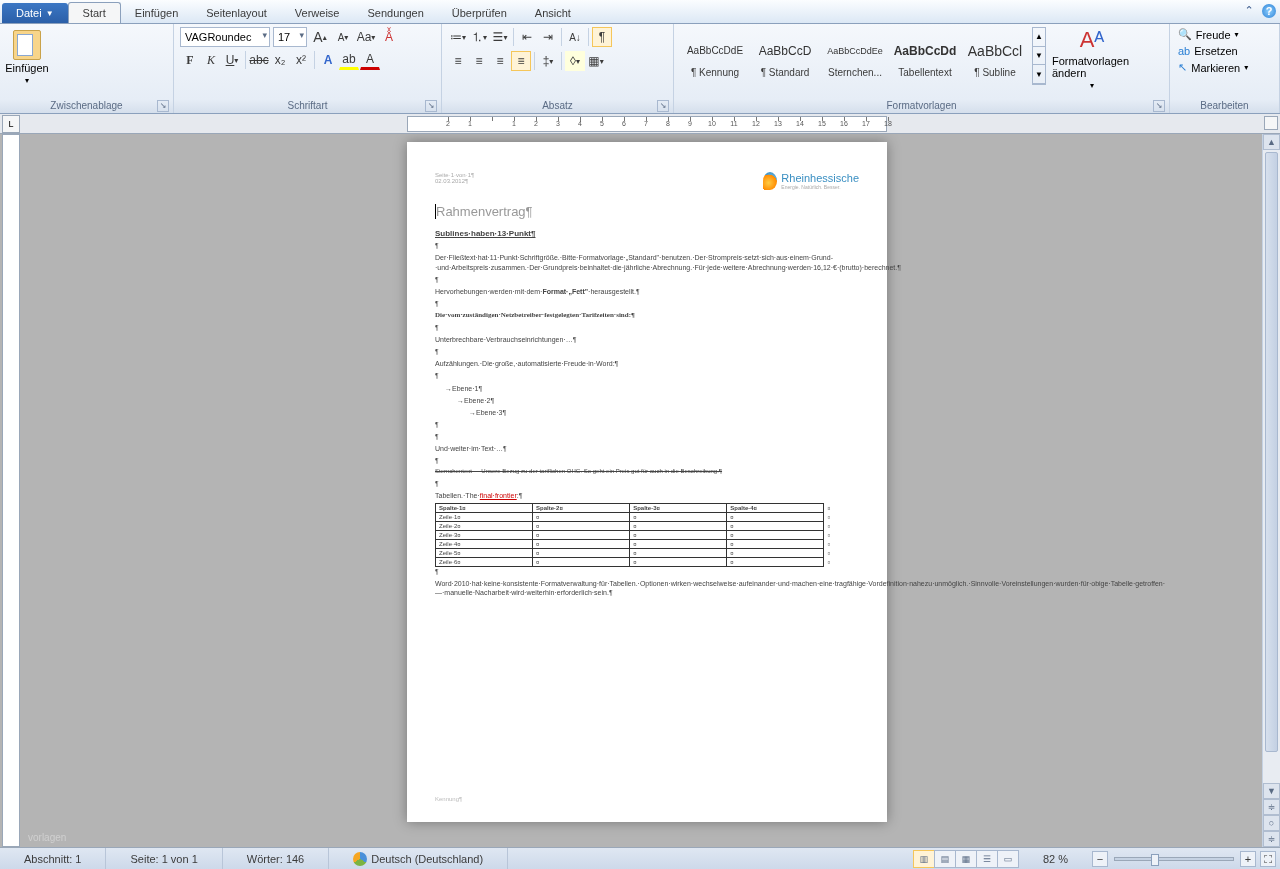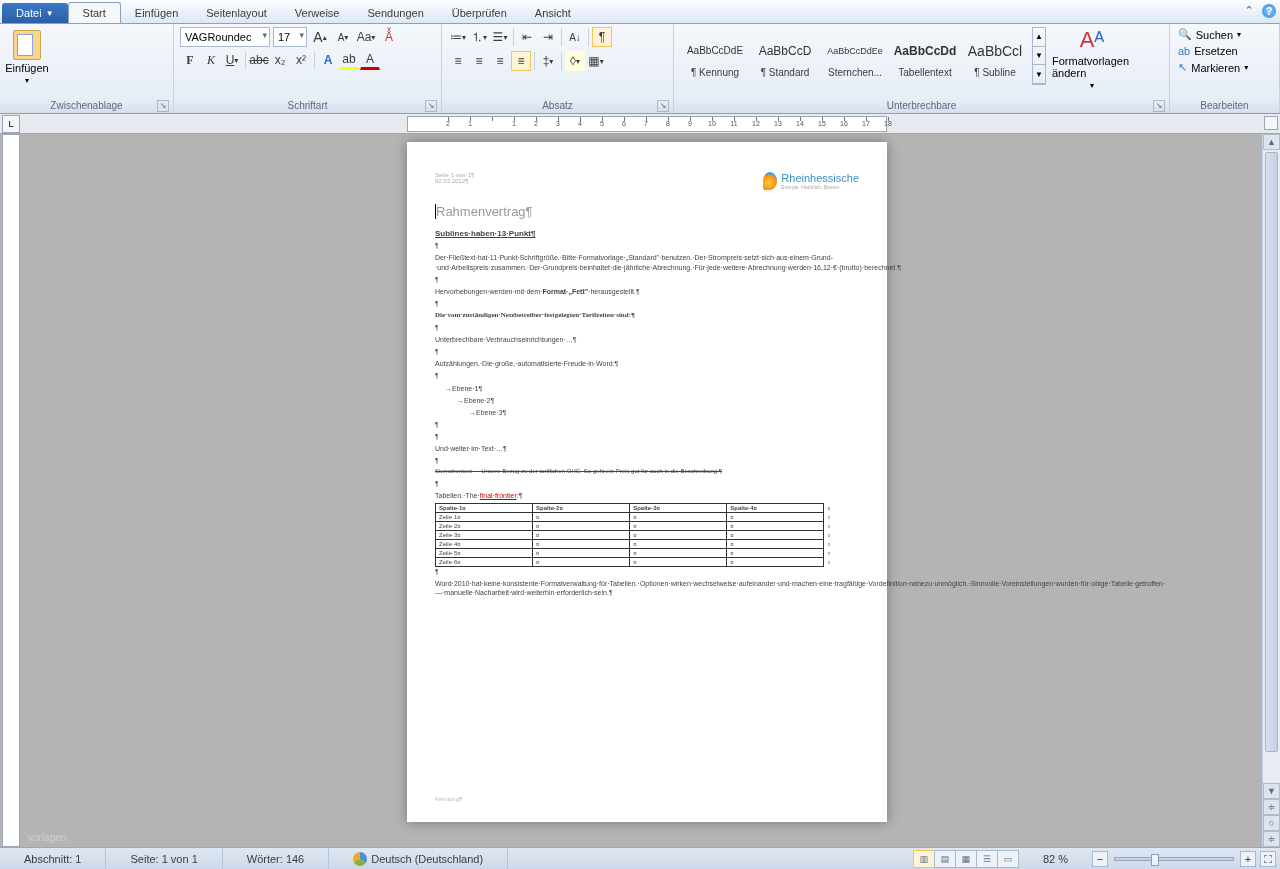--- a/index.html
+++ b/index.html
@@ -247,28 +247,28 @@
           <div>▲</div>
           <div>▼</div>
           <div>▼</div>
         </div>
       <div class="change-styles">
         <div class="Aa-icon"><span class="r">A</span><span class="b">ᴬ</span></div>
         <span>Formatvorlagen ändern</span>
           <span style="font-size:8px">▾</span>
       </div>
     </div>
-    <div class="group-label"><span>Unterbrechbare</span><span class="dlauncher">↘</span></div>
+    <div class="group-label"><span>Formatvorlagen</span><span class="dlauncher">↘</span></div>
   </div>
 
   <div class="group" style="width:110px">
     <div class="edit-body">
       <div>
           <span style="color:#2a7fd4">🔍</span>
-          <span>Suchen</span>
+          <span>Freude</span>
           <span style="font-size:8px">▾</span>
         </div>
       <div>
           <span style="color:#2a7fd4">ab</span>
           <span>Ersetzen</span>
         </div>
       <div>
           <span style="color:#2a7fd4">↖</span>
           <span>Markieren</span>
           <span style="font-size:8px">▾</span>

